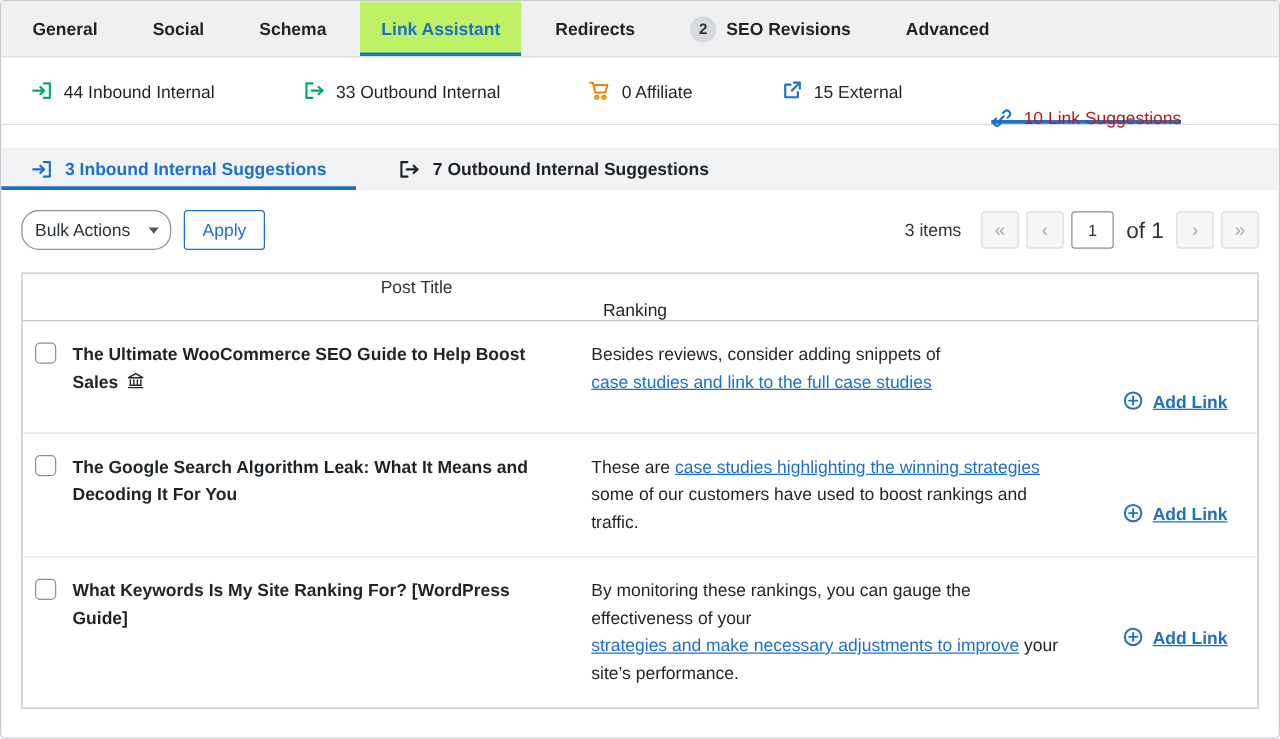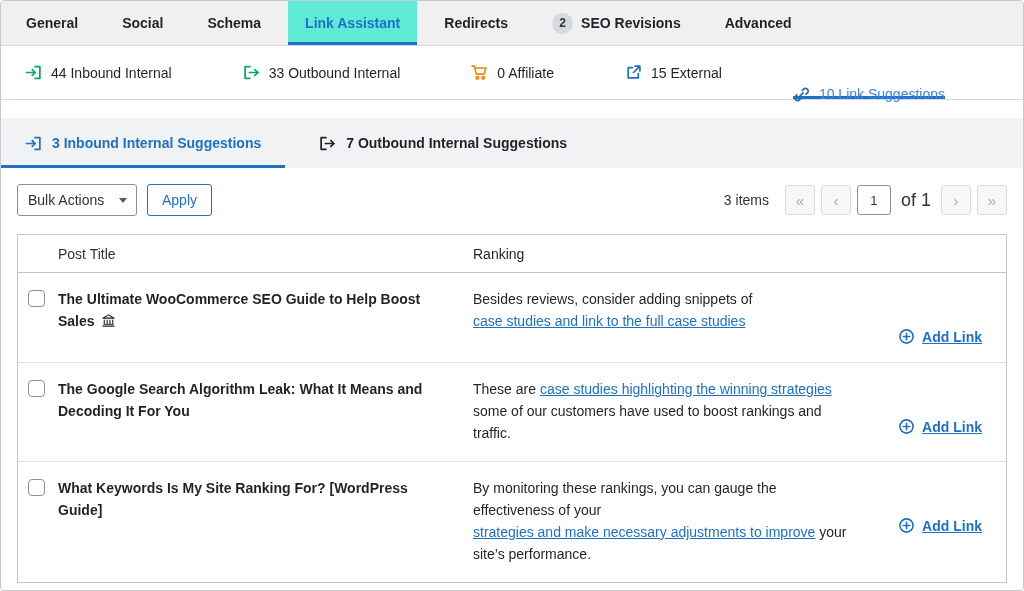--- a/index.html
+++ b/index.html
@@ -23,21 +23,21 @@
     height:45px; background:#f0f0f1;
     border-bottom:1px solid #d5d9dd;
     padding-left:8px;
   }
   .main-tab {
     display:flex; align-items:center; gap:8px;
     padding:12px 17px; font-size:14px; font-weight:700;
     color:#1d2327; cursor:pointer; white-space:nowrap;
   }
   .main-tab.active {
-    background:#5eead4; color:#1d70c8;
+    background:#bef264; color:#1d70c8;
     box-shadow: inset 0 -3px 0 #1d70c8;
   }
   .badge {
     width:21px; height:21px; border-radius:50%;
     background:#d6d9dd; color:#2c3338;
     display:flex; align-items:center; justify-content:center;
     font-size:12px; font-weight:700;
   }
 
   
@@ -45,48 +45,48 @@
     display:flex; align-items:stretch; justify-content:space-between;
     height:54px; background:#fff;
     border-bottom:1px solid #d5d9dd;
     padding:0 78px 0 24px;
   }
   .stat-item {
     display:flex; align-items:center; gap:9px;
     font-size:14px; font-weight:400; color:#1d2327; cursor:pointer;
     white-space:nowrap;
   }
-  .stat-item.active { color:#3b82f6; box-shadow: inset 0 -3px 0 #1d70c8; margin-top: 43px; }
+  .stat-item.active { color:#b91c1c; box-shadow: inset 0 -3px 0 #1d70c8; margin-top: 43px; }
   .icon16 { width:17px; height:17px; flex:0 0 auto; }
 
   
   .sugg-bar {
     display:flex; align-items:stretch; gap:10px;
-    height:50px; background:#f0f2f4;
+    height:34px; background:#f0f2f4;
     margin-top:18px;
   }
   .sugg-tab {
     display:flex; align-items:center; gap:10px;
     padding:0 24px; font-size:14px; font-weight:700;
     color:#1d2327; cursor:pointer; white-space:nowrap;
   }
   .sugg-tab.active { color:#1d70c8; box-shadow: inset 0 -3px 0 #1d70c8; }
 
   
   .toolbar {
     display:flex; align-items:center;
     padding:16px 16px 14px 16px;
   }
   .select-wrap { position:relative; display:inline-block; }
   select.bulk {
     appearance:none; -webkit-appearance:none; -moz-appearance:none;
     height:32px; padding:0 30px 0 10px;
     font-family:"Liberation Sans","DejaVu Sans",sans-serif;
     font-size:14px; color:#2c3338;
-    background:#fff; border:1px solid #8c8f94; border-radius:3px;
+    background:#fff; border:1px solid #8c8f94; border-radius:14px;
     cursor:pointer;
   }
   .select-wrap::after {
     content:""; position:absolute; right:10px; top:14px;
     border-left:4px solid transparent; border-right:4px solid transparent;
     border-top:5px solid #50575e; pointer-events:none;
   }
   .apply-btn {
     margin-left:10px; height:32px; padding:0 14px;
     font-family:Liberation Sans, sans-serif;
@@ -108,21 +108,21 @@
     font-size:13px; color:#2c3338;
     border:1px solid #8c8f94; border-radius:3px; background:#fff;
   }
   .pg-of { font-size:18px; color:#2c3338; padding:0 4px; }
 
   
   .table { margin:4px 16px 0 16px; border:1px solid #c3c4c7; background:#fff; }
   .thead {
     display:flex; align-items:center; height:38px;
     border-bottom:1px solid #c3c4c7;
-    font-size:14px; color:#2c3338;
+    font-size:14px; color:#2c3338;flex-direction:column;
   }
   .trow {
     display:flex; align-items:flex-start;
     padding:15px 0 17px 0;
     border-bottom:1px solid #e0e2e6;
     font-size:14px;
   }
   .trow:last-child { border-bottom:none; }
   .col-check { width:40px; padding-left:10px; padding-top:2px; flex:0 0 auto; }
   .col-title { width:415px; padding-right:18px; flex:0 0 auto; }

